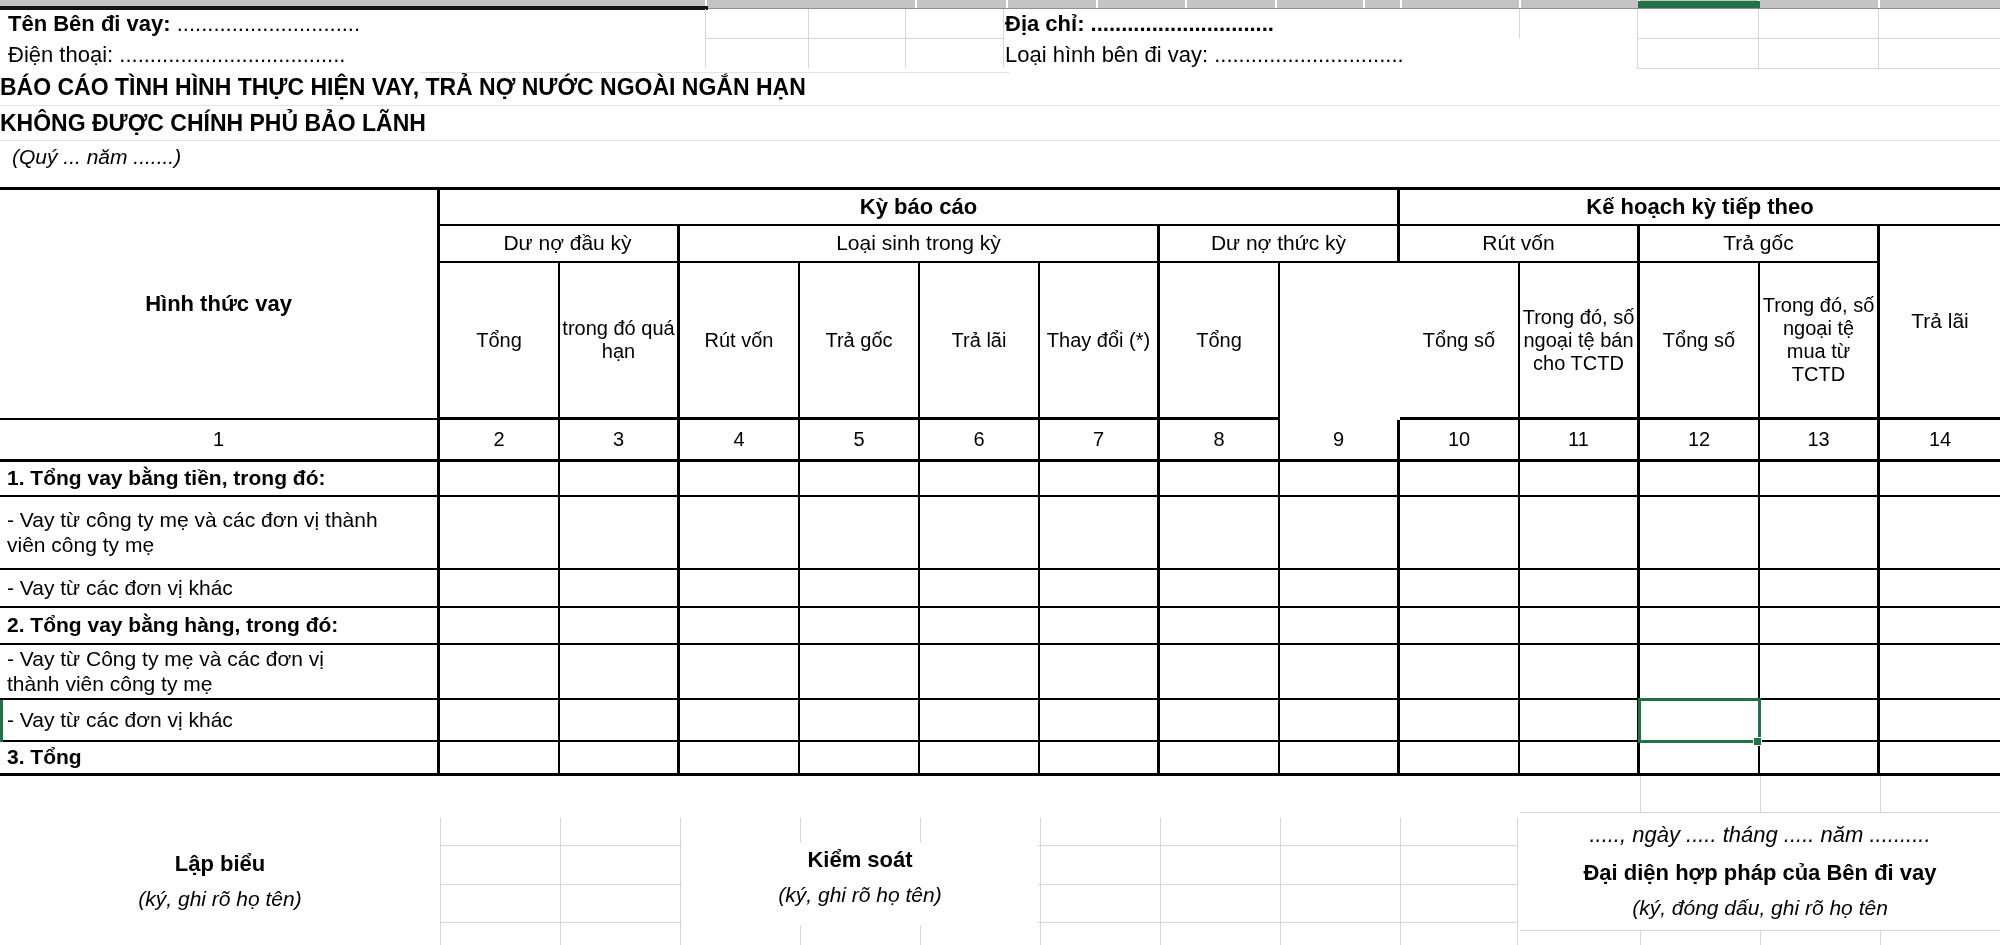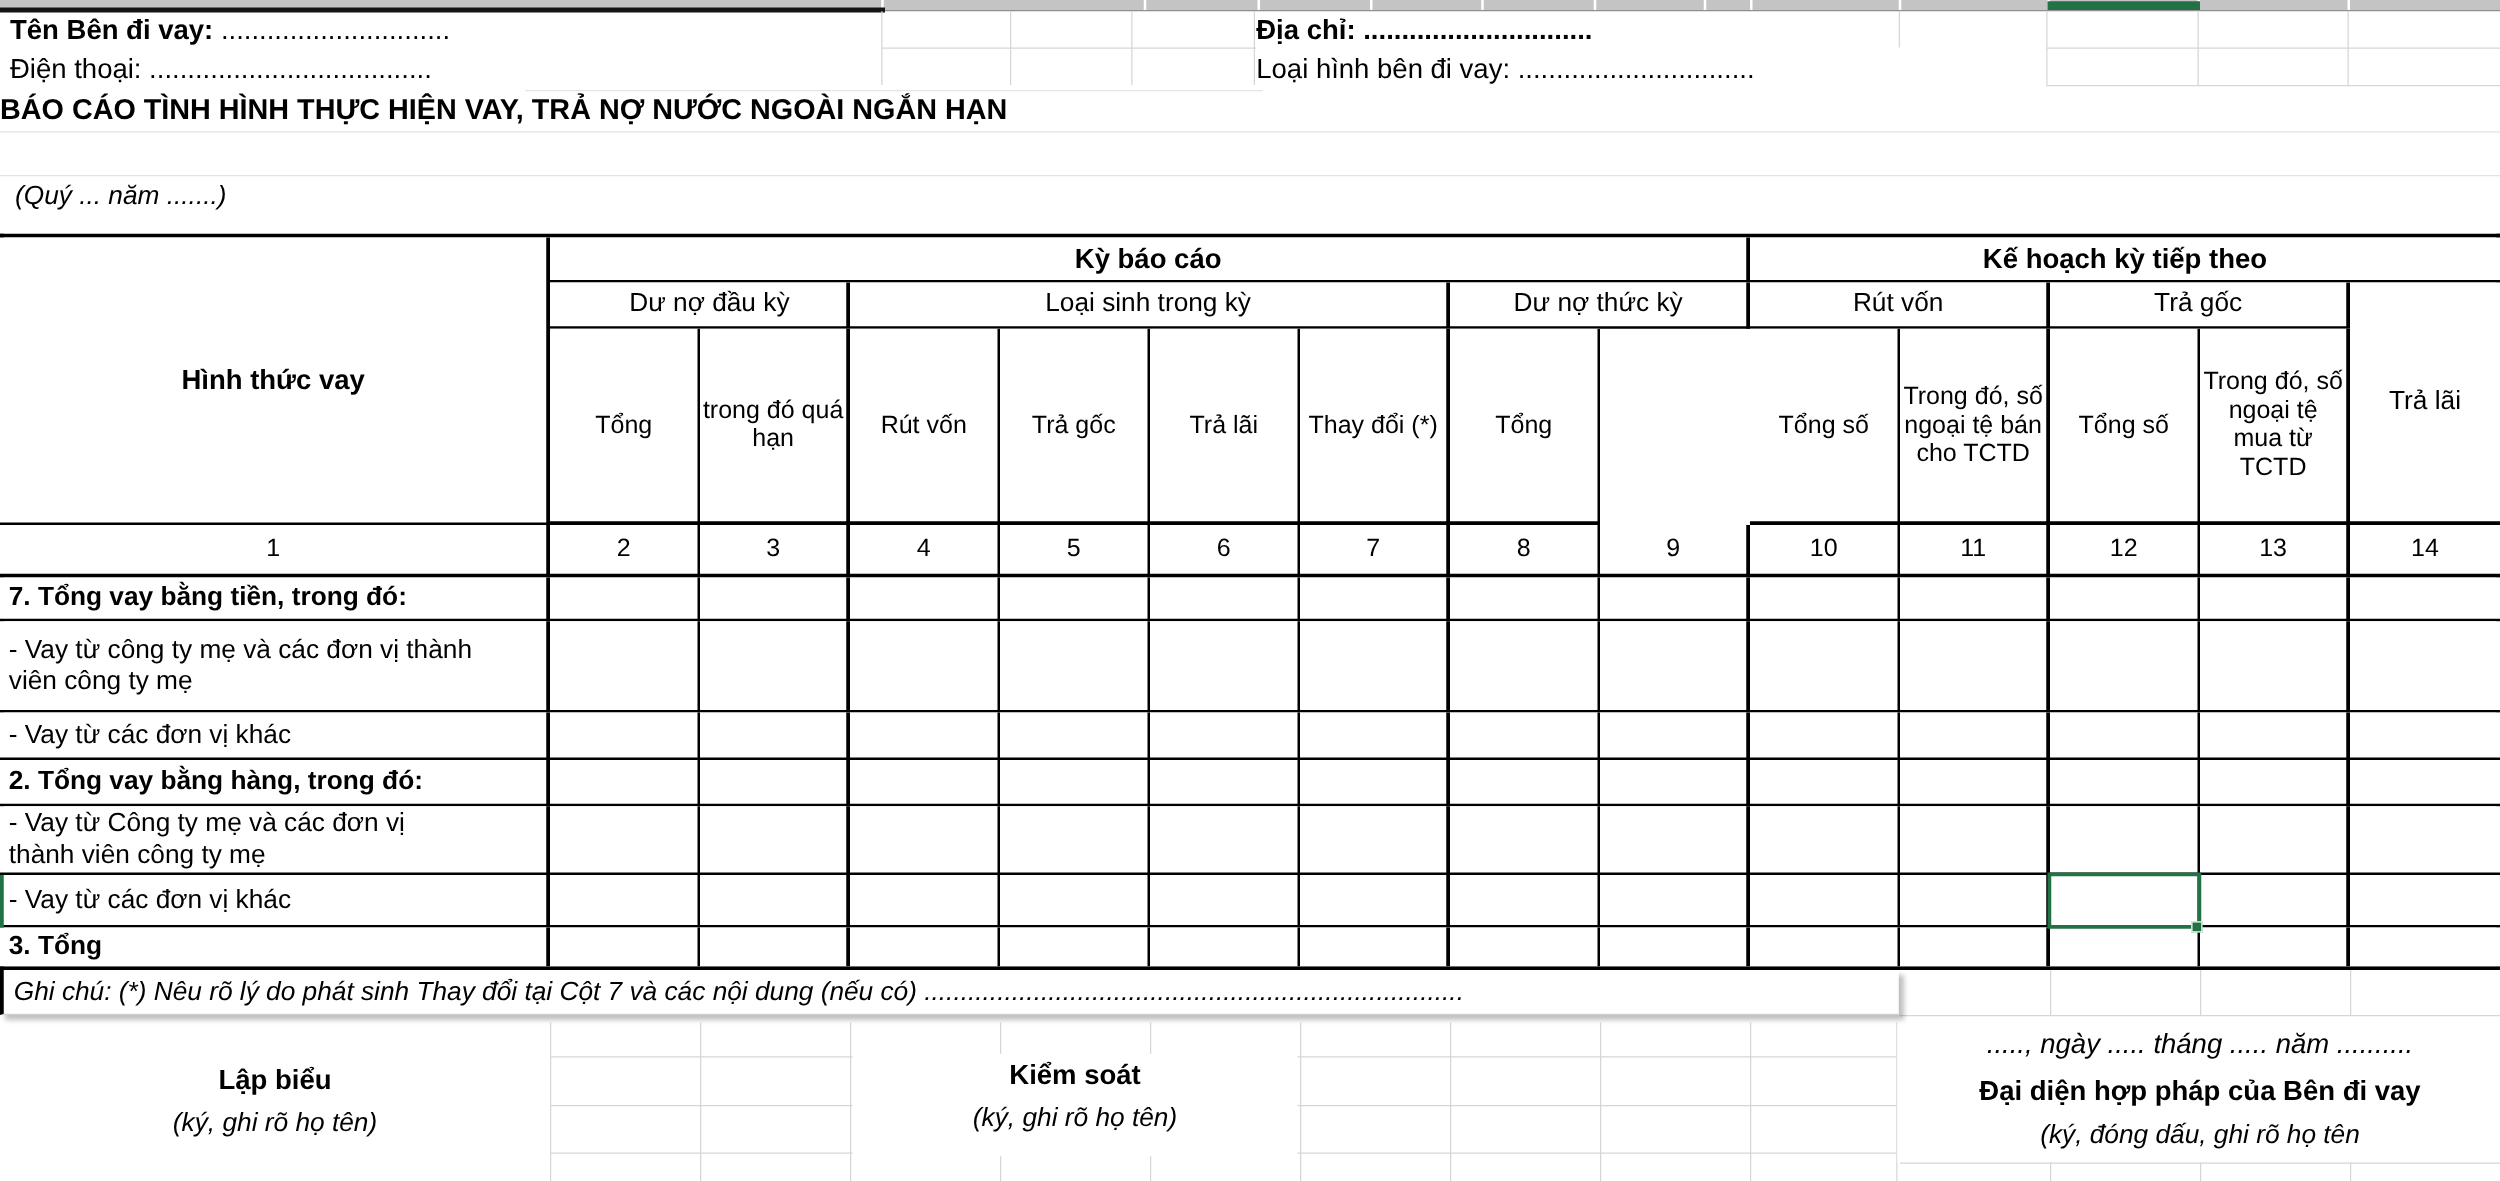--- a/index.html
+++ b/index.html
@@ -116,20 +116,21 @@
   </div>
   <div class="ftext" style="left:1005px;top:42px;">
     <span>Loại hình bên đi vay:</span><span> ...............................</span>
   </div>
 
   <div class="fh2" style="left:420px;top:72px;width:590px;"></div>
   <div class="fh2" style="left:0;top:105px;width:2000px;"></div>
   <div class="fh2" style="left:0;top:140px;width:2000px;"></div>
 
   <div class="abs ctr b" style="left:0;top:74px;width:2000px;font-size:23px;">BÁO CÁO TÌNH HÌNH THỰC HIỆN VAY, TRẢ NỢ NƯỚC NGOÀI NGẮN HẠN</div>
+  <div class="abs ctr b" style="left:0;top:110px;width:2000px;font-size:23px;">KHÔNG ĐƯỢC CHÍNH PHỦ BẢO LÃNH</div>
   <div class="abs ctr i" style="left:12px;top:145px;width:2000px;font-size:21px;">(Quý ... năm .......)</div>
 
   <div class="bar" style="left:0;top:187px;width:2000px;height:3px;"></div>
   <div class="bar" style="left:0;top:773px;width:2000px;height:3px;"></div>
   <div class="bar" style="left:0;top:187px;width:3px;height:589px;"></div>
   <div class="bar" style="left:1997px;top:187px;width:3px;height:586px;"></div>
 
   <div id="tbl">
     <div class="cell b hdr22 br3" style="grid-area:1/1/4/2;">Hình thức vay</div>
     <div class="cell b hdr22" style="grid-area:1/2/2/10;border-right-width:3px;">Kỳ báo cáo</div>
@@ -160,21 +161,21 @@
       <div class="cell bb3" style="grid-area: 4 / 5;">5</div>
       <div class="cell bb3" style="grid-area: 4 / 6;">6</div>
       <div class="cell bb3 br3" style="grid-area: 4 / 7;">7</div>
       <div class="cell bb3" style="grid-area: 4 / 8;">8</div>
       <div class="cell bb3 br3" style="grid-area: 4 / 9;">9</div>
       <div class="cell bb3" style="grid-area: 4 / 10;">10</div>
       <div class="cell bb3 br3" style="grid-area: 4 / 11;">11</div>
       <div class="cell bb3" style="grid-area: 4 / 12;">12</div>
       <div class="cell bb3 br3" style="grid-area: 4 / 13;">13</div>
       <div class="cell bb3 nbr" style="grid-area: 4 / 14;">14</div>
-      <div class="cell lbl br3 b" style="grid-area: 5 / 1;">7. Tổng vay bằng tiền, trong đó:</div>
+      <div class="cell lbl br3 b" style="grid-area: 5 / 1;">1. Tổng vay bằng tiền, trong đó:</div>
       <div class="cell" style="grid-area: 5 / 2;"></div>
       <div class="cell br3" style="grid-area: 5 / 3;"></div>
       <div class="cell" style="grid-area: 5 / 4;"></div>
       <div class="cell" style="grid-area: 5 / 5;"></div>
       <div class="cell" style="grid-area: 5 / 6;"></div>
       <div class="cell br3" style="grid-area: 5 / 7;"></div>
       <div class="cell" style="grid-area: 5 / 8;"></div>
       <div class="cell br3" style="grid-area: 5 / 9;"></div>
       <div class="cell" style="grid-area: 5 / 10;"></div>
       <div class="cell br3" style="grid-area: 5 / 11;"></div>
@@ -262,23 +263,20 @@
       <div class="cell br3 nbb" style="grid-area: 11 / 7;"></div>
       <div class="cell nbb" style="grid-area: 11 / 8;"></div>
       <div class="cell br3 nbb" style="grid-area: 11 / 9;"></div>
       <div class="cell nbb" style="grid-area: 11 / 10;"></div>
       <div class="cell br3 nbb" style="grid-area: 11 / 11;"></div>
       <div class="cell nbb" style="grid-area: 11 / 12;"></div>
       <div class="cell br3 nbb" style="grid-area: 11 / 13;"></div>
       <div class="cell nbr nbb" style="grid-area: 11 / 14;"></div>
     </div>
 
-  <div id="note">
-      <span>Ghi chú: (*) Nêu rõ lý do phát sinh Thay đổi tại Cột 7 và các nội dung (nếu có)  ..........................................................................</span>
-    </div>
 
   <div class="abs green" style="left:0;top:700px;width:3px;height:42px;"></div>
   <div id="selbox"></div>
   <div id="selhandle"></div>
 
   <div class="fsig i" style="left:1520px;top:822px;width:480px;font-size:22px;">....., ngày ..... tháng ..... năm ..........</div>
   <div class="fsig b" style="left:0;top:851px;width:440px;">Lập biểu</div>
   <div class="fsig i" style="left:0;top:887px;width:440px;font-size:21px;">(ký, ghi rõ họ tên)</div>
   <div class="fsig b" style="left:680px;top:847px;width:360px;">Kiểm soát</div>
   <div class="fsig i" style="left:680px;top:883px;width:360px;font-size:21px;">(ký, ghi rõ họ tên)</div>

